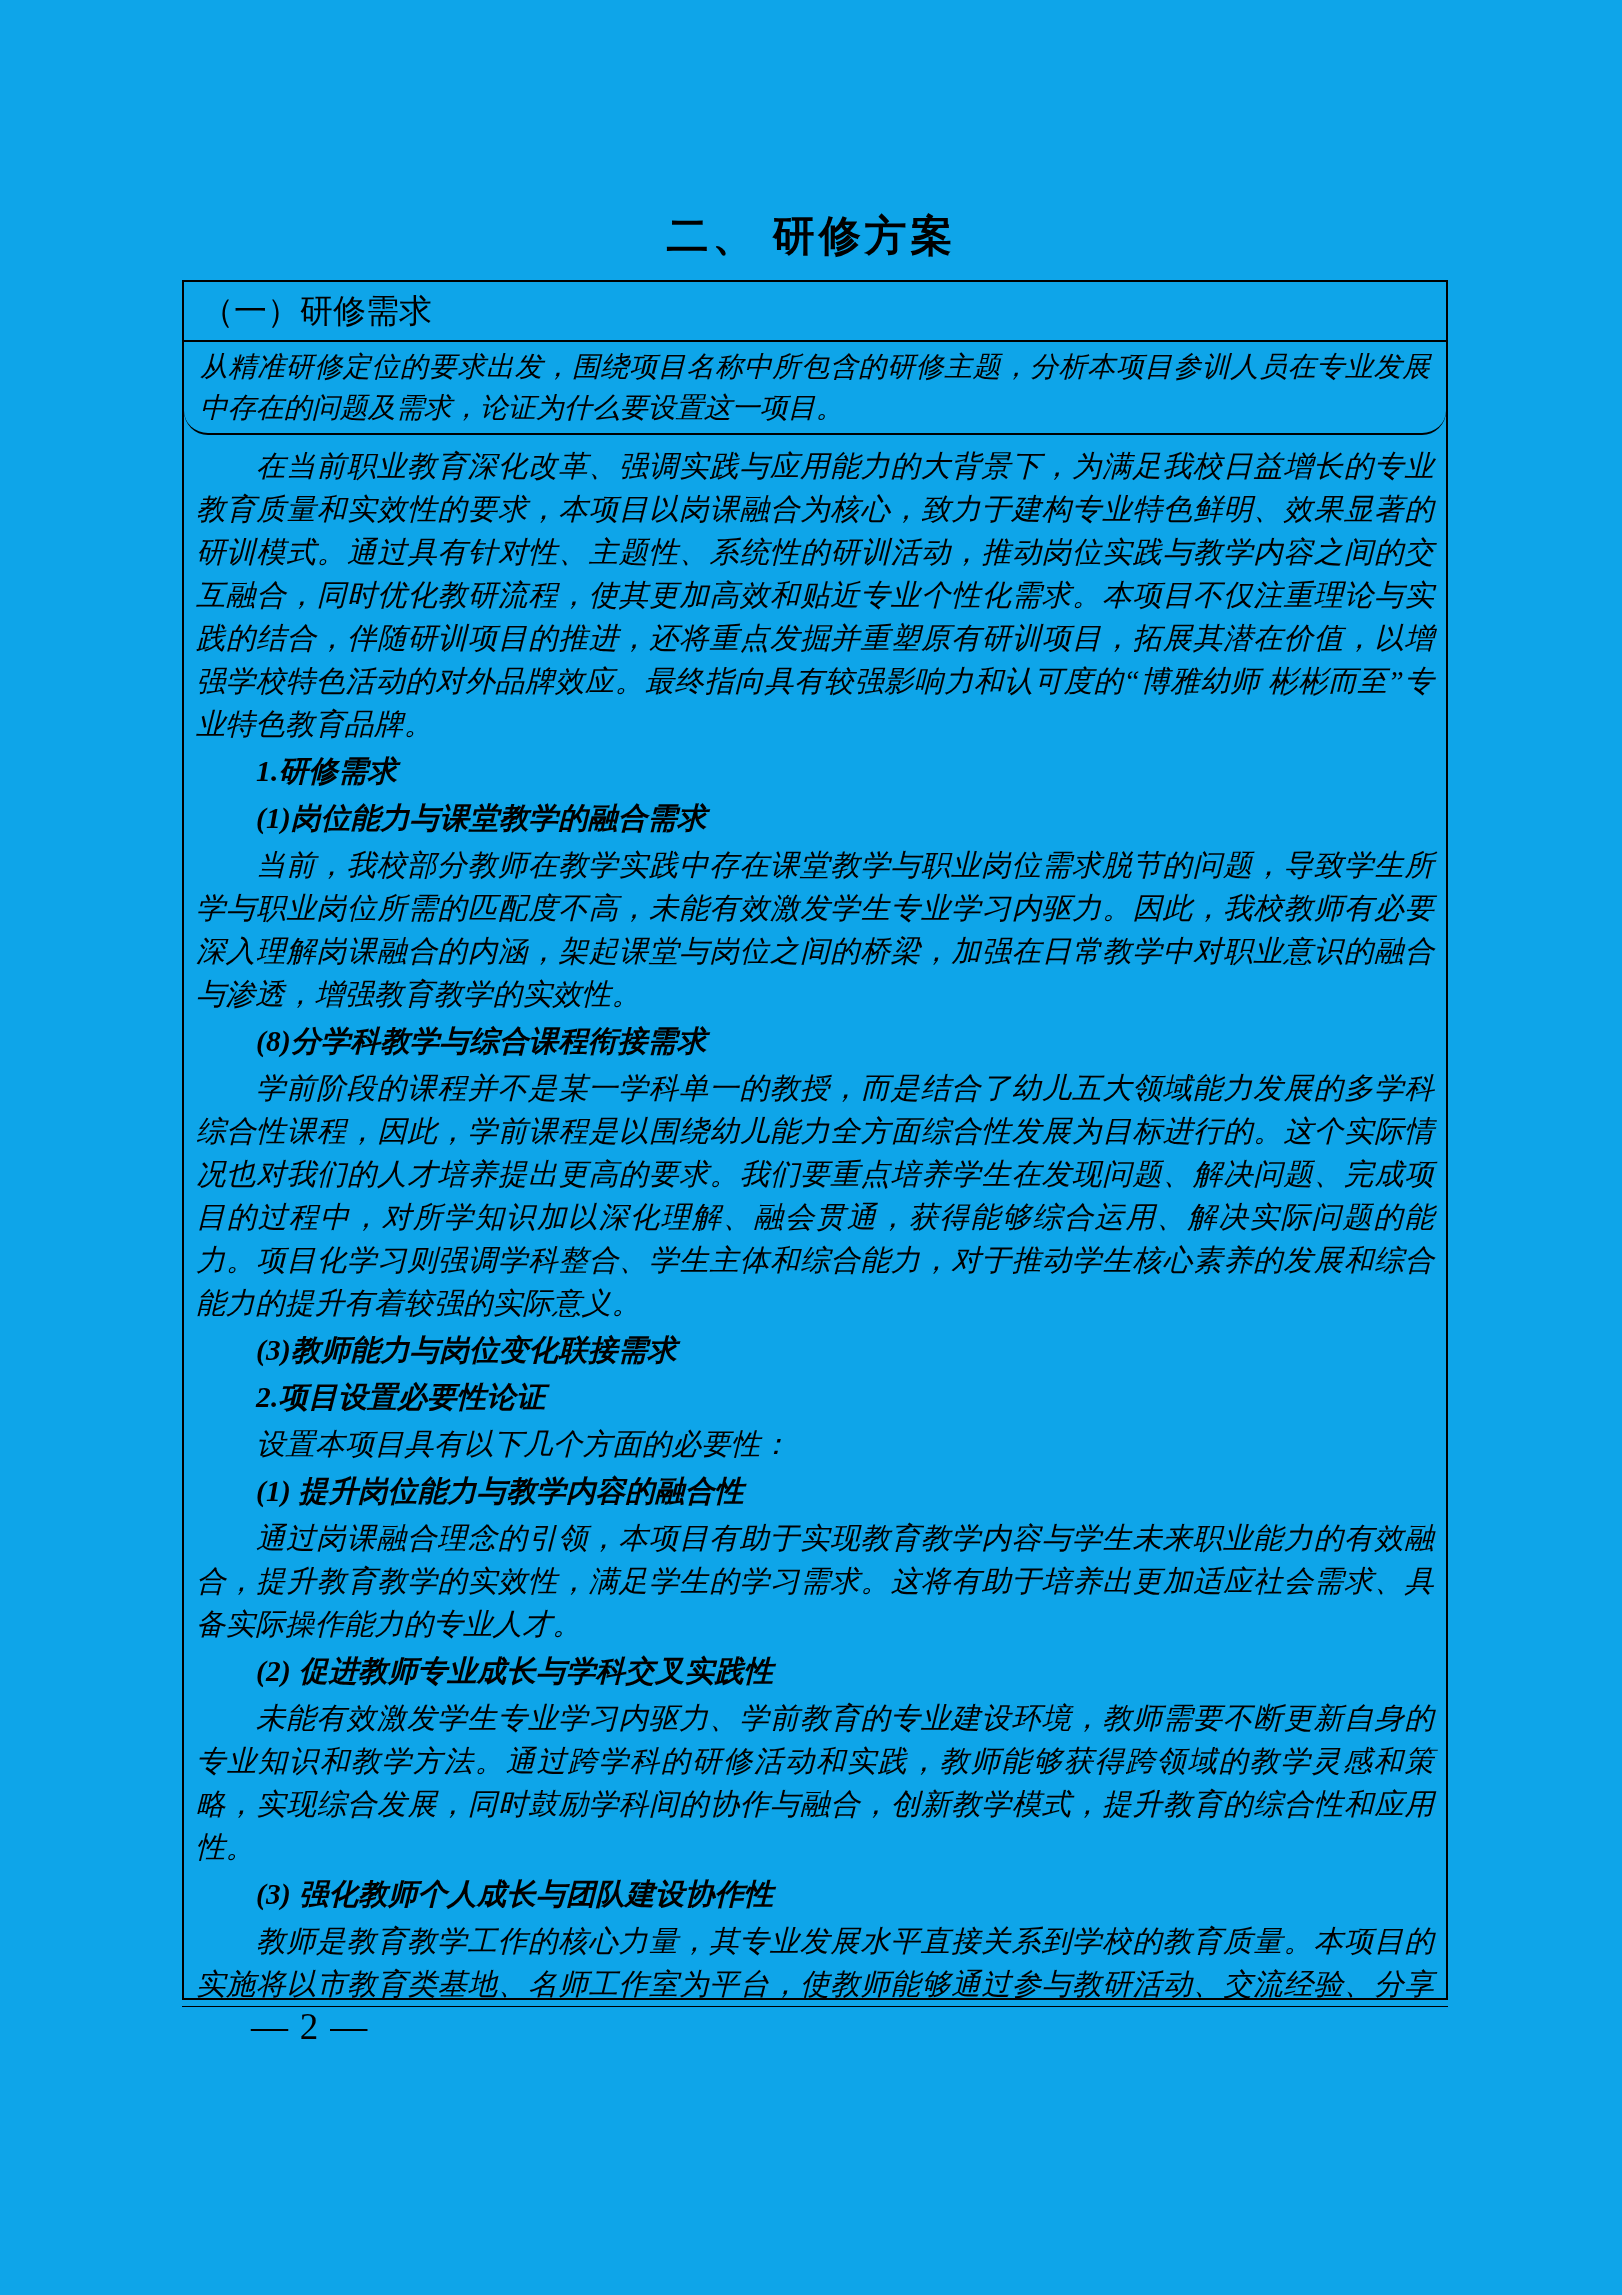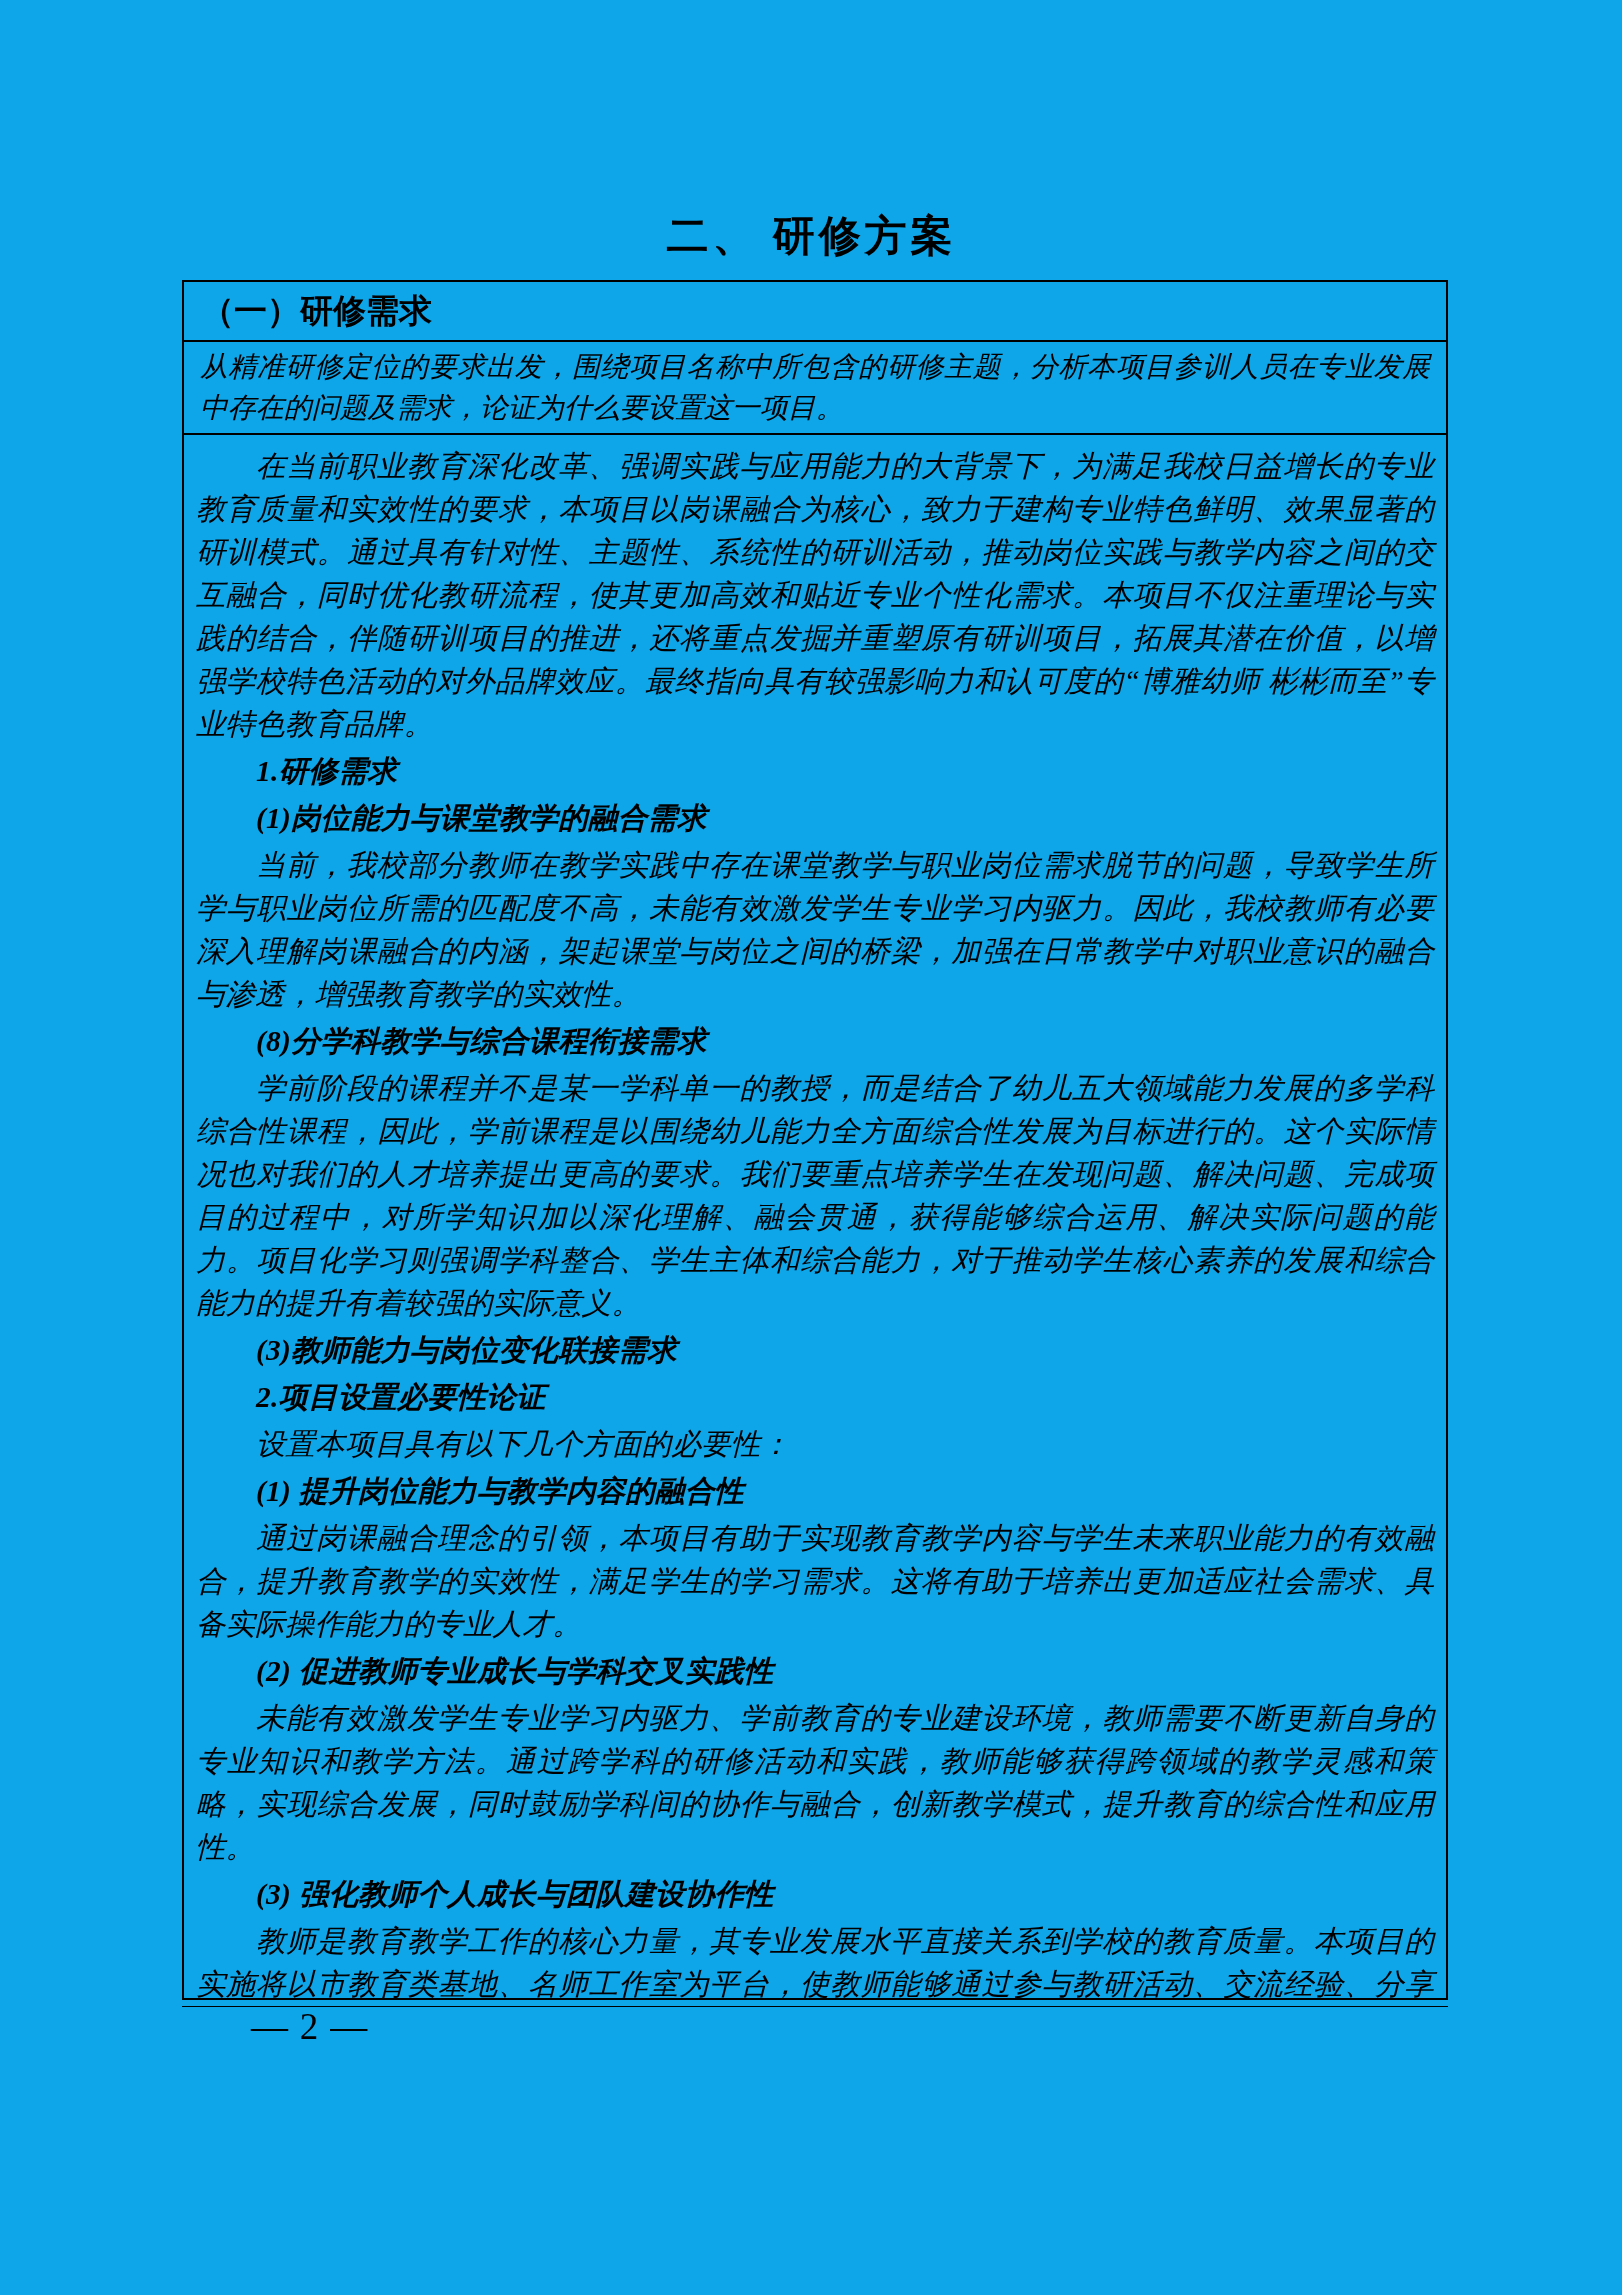--- a/index.html
+++ b/index.html
@@ -43,32 +43,33 @@
     border-top: 1.3px solid #000000;
   }
   .row-header {
     height: 58px;
     border-bottom: 2px solid #000000;
     box-sizing: content-box;
     display: flex;
     align-items: center;
     padding-left: 17px;
     font-size: 33px;
-    font-weight: bold;
+    font-weight: normal;
   }
   .row-note {
     height: 87px;
     border-bottom: 2px solid #000000;
     padding: 3.9px 15.7px 0 15.7px;
     font-size: 28px;
     line-height: 41px;
     font-style: italic;
     text-align: justify;
     box-sizing: content-box;
     overflow: hidden;
+    border-radius: 24px;
   }
   .row-note p { margin: 0; }
   .row-body {
     height: 1561px;
     padding: 6.5px 7.9px 0 7.9px;
     font-size: 29.4px;
     line-height: 43px;
     letter-spacing: 0.3px;
     text-align: justify;
     overflow: hidden;

